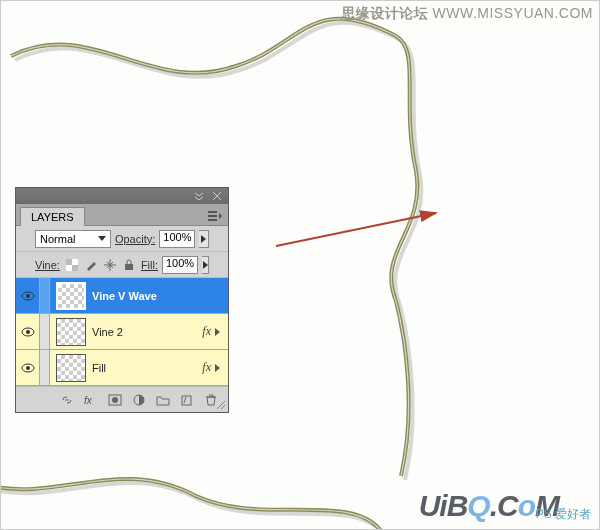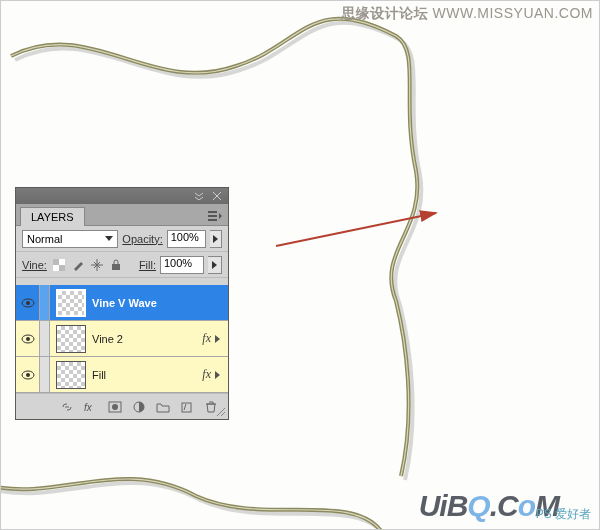--- a/index.html
+++ b/index.html
@@ -99,21 +99,21 @@
     margin-left:auto;
     margin-right:4px;
     width:18px; height:18px;
     display:flex;align-items:center;justify-content:center;
     color:#555;
   }
   .row {
     display:flex;
     align-items:center;
     height:26px;
-    padding: 0 6px;
+    padding: 0 19px;
     border-bottom:1px solid #bcbcbc;
     gap:4px;
   }
   .blend-select {
     width: 110px;
     height:18px;
     border:1px solid #888;
     background:#fff;
     display:flex;
     align-items:center;
@@ -139,21 +139,21 @@
     color:#555;
   }
   .layers-list { }
   .layer-row {
     display:flex;
     align-items:center;
     height:36px;
     border-bottom:1px solid #a8a8a8;
     background:#fef9c3;
   }
-  .layer-row.selected { background:#2e84e6; color:#fff;margin-top:7px; }
+  .layer-row.selected { background:#2e84e6; color:#fff; }
   .layer-row.selected .layer-name { color:#fff; font-weight:bold; }
   .vis-col {
     width:24px;height:100%;
     border-right:1px solid #a8a8a8;
     display:flex;align-items:center;justify-content:center;
   }
   .vis-eye { width:14px;height:10px; }
   .link-col {
     width:10px;height:100%;
     border-right:1px solid #a8a8a8;

